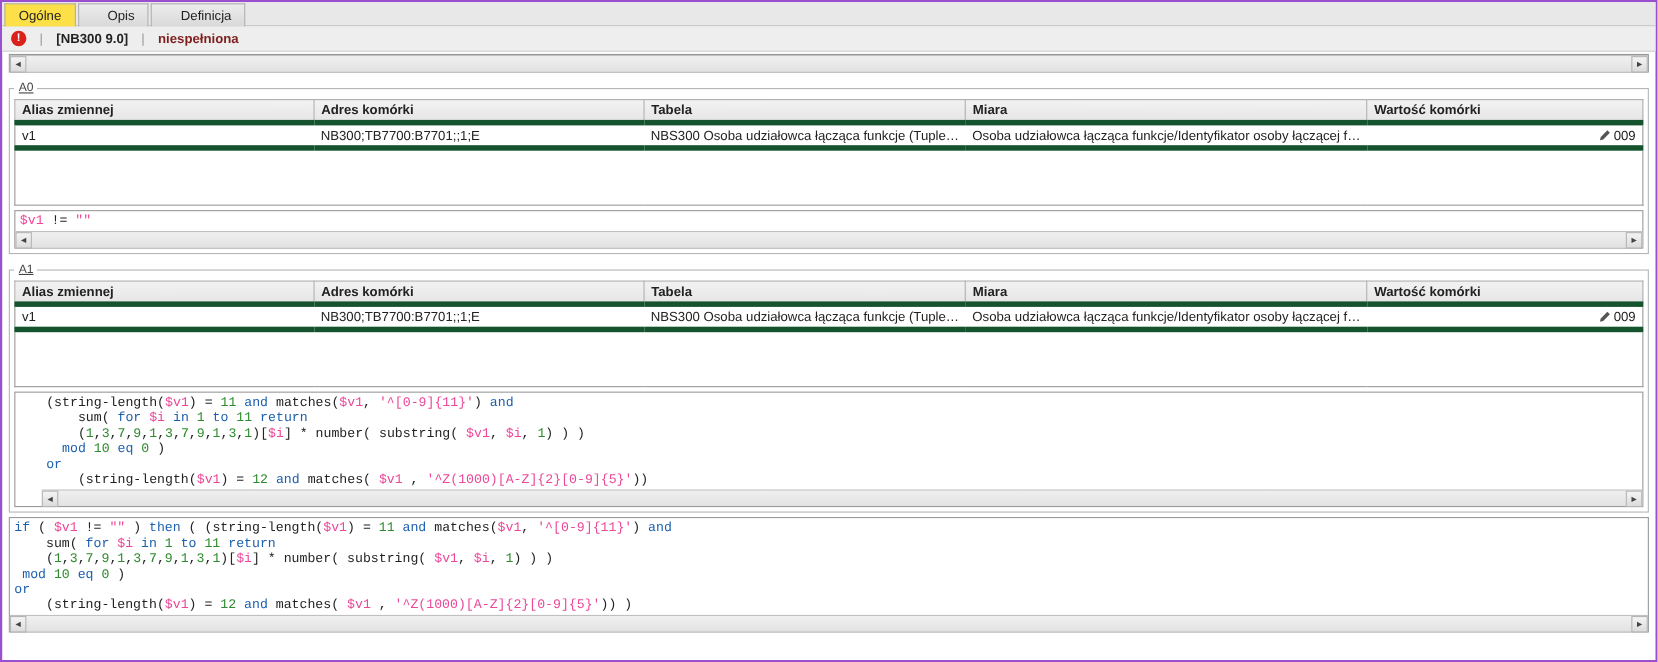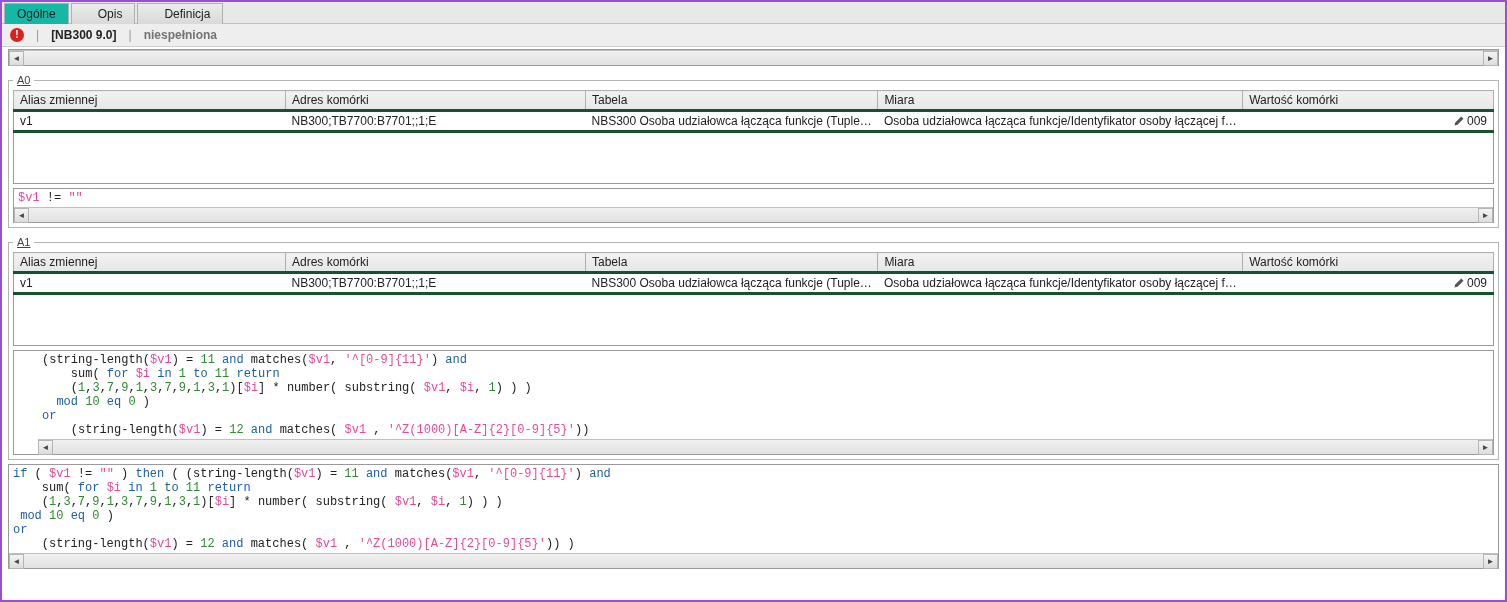--- a/index.html
+++ b/index.html
@@ -29,21 +29,21 @@
     padding: 3px 12px 3px 12px;
     border: 1px solid #b0b0b0;
     border-bottom: none;
     background: linear-gradient(#f3f3f3,#e6e6e6);
     margin-right: 2px;
     cursor: pointer;
     position: relative;
     top: 1px;
   }
   .tab.active {
-    background: #14b8a6;
+    background: #fde047;
   }
   .tab.shaded {
     background: linear-gradient(#ececec,#d9d9d9);
     padding-left: 26px;
   }
   
   .rule-bar {
     display: flex;
     align-items: center;
     gap: 6px;
@@ -56,21 +56,21 @@
     background: #d9221c;
     border-radius: 50%;
     color: #fff;
     font-size: 10px;
     line-height: 14px;
     text-align: center;
     font-weight: bold;
   }
   .rule-bar b { font-weight: 600; }
   .sep { color: #999; margin: 0 6px; }
-  .red { color: #737373; font-weight: 600; }
+  .red { color: #7f1d1d; font-weight: 600; }
   
   .code-box {
     border: 1px solid #9a9a9a;
     margin: 2px 6px;
     background: #fff;
   }
   .code-content {
     font-family: Consolas, "Courier New", monospace;
     font-size: 12px;
     padding: 2px 4px;
@@ -117,24 +117,24 @@
     border-collapse: collapse;
     border: 1px solid #9a9a9a;
     background: #fff;
     font-size: 12px;
   }
   table.data th {
     background: linear-gradient(#f2f2f2,#e6e6e6);
     border: 1px solid #b0b0b0;
     text-align: left;
     padding: 2px 6px;
-    font-weight: normal;
+    font-weight: bold;
   }
   table.data td {
-    border-top: 3px solid #14532d;
+    border-top: 5px solid #14532d;
     padding: 2px 6px;
     white-space: nowrap;
     overflow: hidden;
     text-overflow: ellipsis;
   }
   .cell-val {
     display: flex;
     justify-content: flex-end;
     align-items: center;
     gap: 2px;

